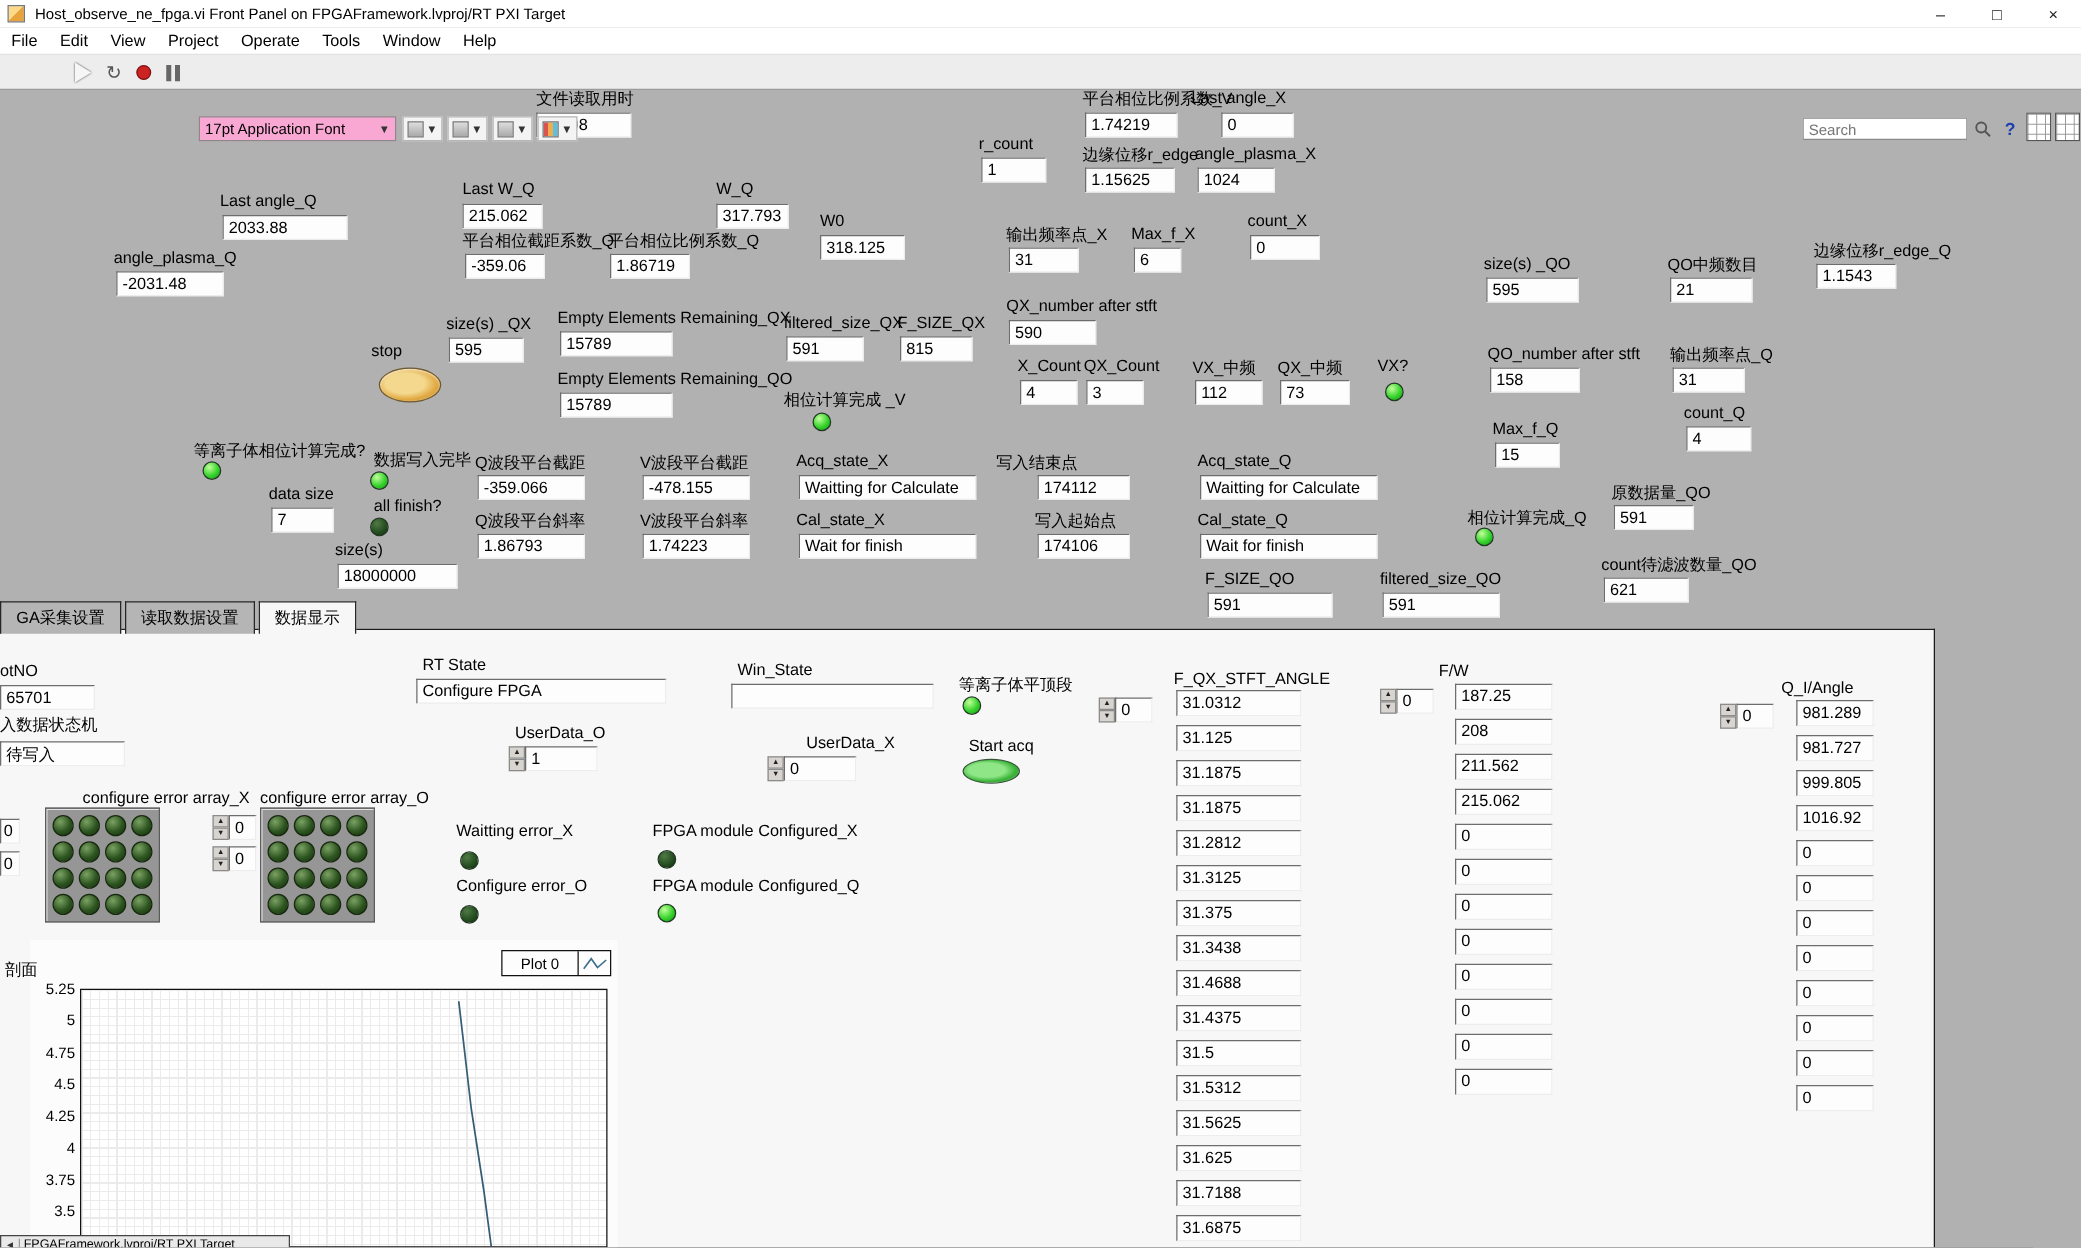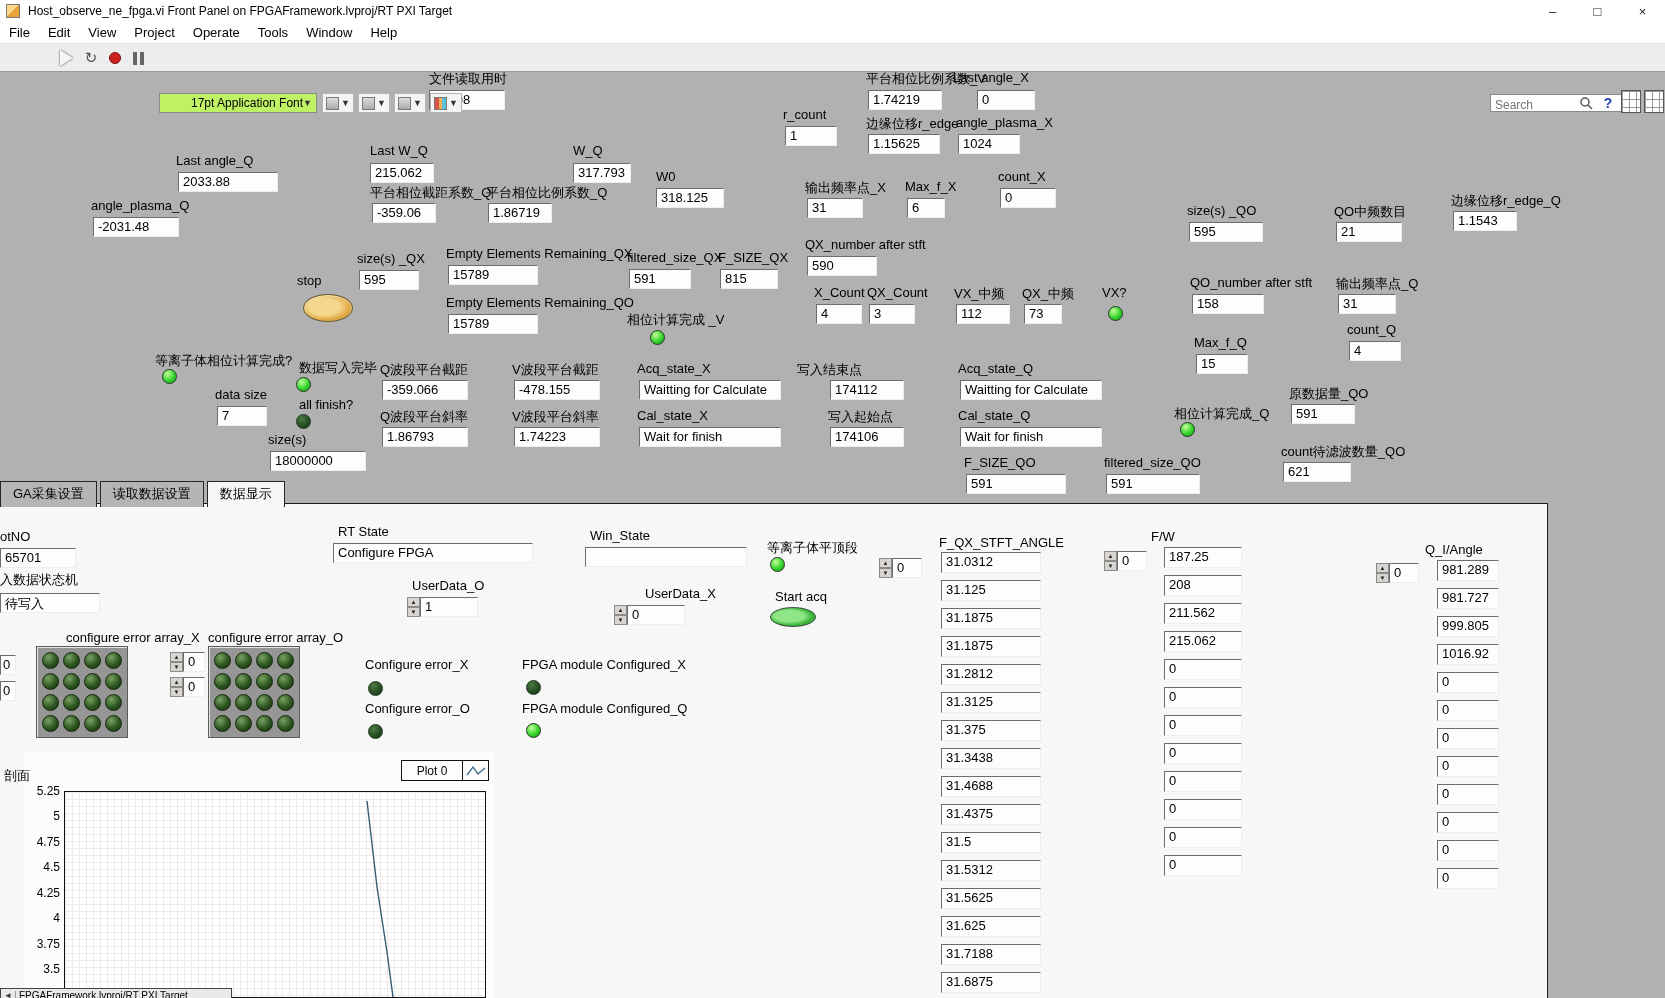--- a/index.html
+++ b/index.html
@@ -14,25 +14,25 @@
 
   .menubar { position:absolute; left:0; top:22px; width:1665px; height:22px; background:#ffffff; display:flex; align-items:center; font-size:13px; z-index:30; border-bottom:1px solid #e2e2e2; }
   .menu-item { padding:2px 9px; color:#000; }
 
   .toolbar { position:absolute; left:0; top:44px; width:1665px; height:28px; background:#ededed; border-bottom:1px solid #9b9b9b; z-index:30; }
   .tbtn { position:absolute; top:3px; height:22px; display:flex; align-items:center; justify-content:center; }
   .run-icon { width:0; height:0; border-left:13px solid #f6f6f6; border-top:8px solid transparent; border-bottom:8px solid transparent; filter:drop-shadow(0 0 1px #444); }
   .cont-icon { font-size:15px; color:#555; }
   .abort-icon { width:12px; height:12px; border-radius:50%; background:#cc2222; border:1px solid #7d0f0f; }
   .pause-icon { width:11px; height:13px; border-left:4px solid #666; border-right:4px solid #666; }
-  .font-box { position:absolute; left:159px; top:49px; width:158px; height:20px; background:#bef264; border:1px solid #8a8a8a; display:flex; align-items:center; font-size:12px; padding:0 4px; justify-content:flex-end; }
+  .font-box { position:absolute; left:159px; top:49px; width:158px; height:20px; background:#f9a8d4; border:1px solid #8a8a8a; display:flex; align-items:center; font-size:12px; padding:0 4px; justify-content:space-between; }
   .dd-btn { position:absolute; top:49px; width:32px; height:20px; border:1px solid #b5b5b5; background:#f4f4f4; display:flex; align-items:center; justify-content:center; gap:2px; font-size:9px; color:#333; }
   .tool-ico { width:13px; height:13px; border:1px solid #777; background:linear-gradient(#ddd,#aaa); }
   .tool-ico.color { background:linear-gradient(90deg,#d9534f 0 33%, #f0ad4e 33% 66%, #5bc0de 66% 100%); }
-  .search-box { position:absolute; left:1442px; top:50px; width:132px; height:18px; border:1px solid #8a8a8a; background:#fff;margin-left:48px; }
+  .search-box { position:absolute; left:1442px; top:50px; width:132px; height:18px; border:1px solid #8a8a8a; background:#fff; }
   .search-box input { width:100%; height:100%; border:none; outline:none; font-size:12px; padding:0 4px; background:transparent; font-family:"Liberation Sans",sans-serif; color:#333; }
   .mag-btn { position:absolute; left:1576px; top:50px; width:20px; height:18px; display:flex; align-items:center; justify-content:center; }
   .help-btn { position:absolute; left:1599px; top:49px; width:18px; height:20px; color:#1b3fae; font-weight:bold; font-size:14px; display:flex; align-items:center; justify-content:center; }
   .grid-ico { position:absolute; top:46px; width:20px; height:23px; border:1px solid #555; background-color:#fff;
     background-image: linear-gradient(#999 1px, transparent 1px), linear-gradient(90deg, #999 1px, transparent 1px); background-size:7px 8px; }
 
   .lbl { position:absolute; font-size:13px; color:#000; white-space:nowrap; z-index:5; }
   .num { position:absolute; height:20px; background:#fdfdfd; border:1px solid; border-color:#6d6d6d #ededed #ededed #6d6d6d; font-size:13px; color:#000; padding:1px 4px; white-space:nowrap; overflow:hidden; z-index:5; }
   .led { position:absolute; width:15px; height:15px; border-radius:50%; border:1px solid #233823; z-index:5; }
   .led.on { background:radial-gradient(circle at 35% 30%, #c2ff9a 0%, #35d32c 55%, #149314 100%); }
@@ -219,21 +219,21 @@
   <div class="lbl" style="left:814px;top:285px">X_Count</div>
   <div class="num" style="left:816px;top:304px;width:46px">4</div>
 
   <div class="lbl" style="left:867px;top:285px">QX_Count</div>
   <div class="num" style="left:869px;top:304px;width:46px">3</div>
 
   <div class="lbl" style="left:954px;top:285px">VX_中频</div>
   <div class="num" style="left:956px;top:304px;width:54px">112</div>
 
   <div class="lbl" style="left:1022px;top:285px">QX_中频</div>
-  <div class="num" style="left:1024px;top:304px;width:38px">73</div>
+  <div class="num" style="left:1024px;top:304px;width:56px">73</div>
 
   <div class="lbl" style="left:1102px;top:285px">VX?</div>
   <div class="led on" style="left:1108px;top:306px"></div>
 
   <div class="lbl" style="left:446px;top:295px">Empty Elements Remaining_QO</div>
   <div class="num" style="left:448px;top:314px;width:90px">15789</div>
 
   <div class="lbl" style="left:627px;top:311px">相位计算完成 _V</div>
   <div class="led on" style="left:650px;top:330px"></div>
 
@@ -393,21 +393,21 @@
     <span class="gled"></span>
       <span class="gled"></span>
       <span class="gled"></span>
       <span class="gled"></span>
     <span class="gled"></span>
       <span class="gled"></span>
       <span class="gled"></span>
       <span class="gled"></span>
   </div>
 
-  <div class="lbl" style="left:365px;top:657px">Configure error_X</div>
+  <div class="lbl" style="left:365px;top:657px">Waitting error_X</div>
   <div class="led off" style="left:368px;top:681px"></div>
 
   <div class="lbl" style="left:522px;top:657px">FPGA module Configured_X</div>
   <div class="led off" style="left:526px;top:680px"></div>
 
   <div class="lbl" style="left:365px;top:701px">Configure error_O</div>
   <div class="led off" style="left:368px;top:724px"></div>
 
   <div class="lbl" style="left:522px;top:701px">FPGA module Configured_Q</div>
   <div class="led on" style="left:526px;top:723px"></div>

